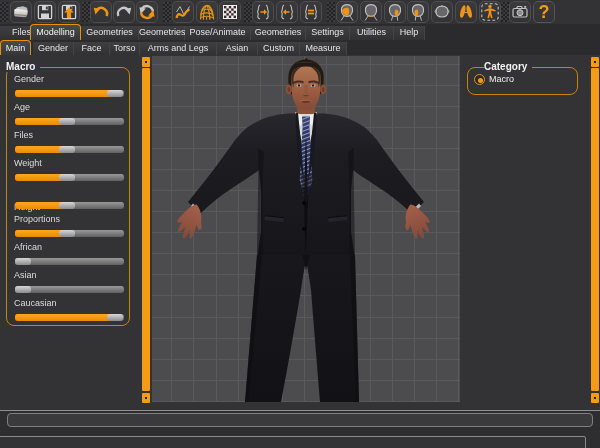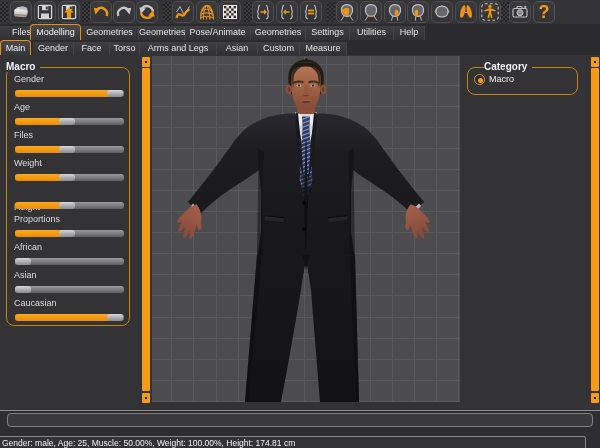--- a/index.html
+++ b/index.html
@@ -463,14 +463,13 @@
   <div class="sbtn" style="left:591px;top:57px;width:8px"></div>
   <div class="sdot" style="left:594px;top:61px"></div>
   <div class="sthumb" style="left:591px;top:68px;height:323px;width:8px"></div>
   <div class="sbtn" style="left:591px;top:393px;width:8px"></div>
   <div class="sdot" style="left:594px;top:397px"></div>
 
   <div class="abs" style="left:0;top:410px;width:600px;height:1px;background:#8e8e90"></div>
   <div class="abs" style="left:0;top:411px;width:600px;height:37px;background:#2e2e30"></div>
   <div class="abs" style="left:7px;top:413px;width:586px;height:14px;border:1px solid #7f7f81;border-radius:4px;background:#3a3a3c"></div>
   <div class="abs" style="left:-2px;top:436px;width:588px;height:14px;border:1px solid #8a8a8c;border-radius:2px;background:#333335"></div>
-  <div class="abs" style="left:2px;top:438px;font-size:8.5px;color:#f2f2f2">Gender: male, Age: 25, Muscle: 50.00%, Weight: 100.00%, Height: 174.81 cm</div>
 </div>
 
 </body></html>

